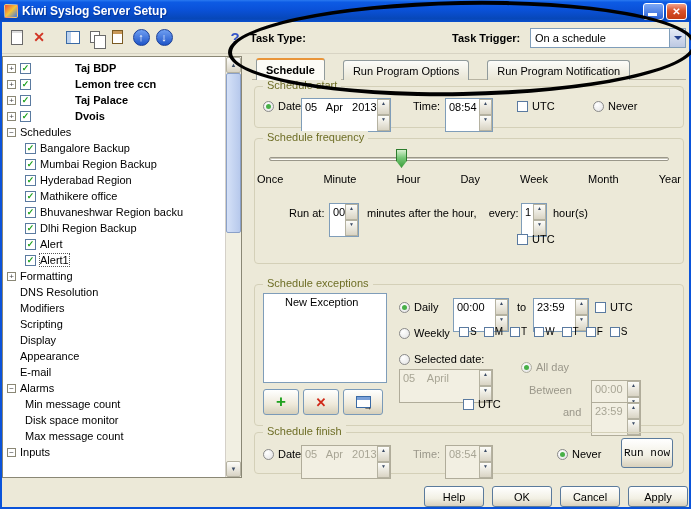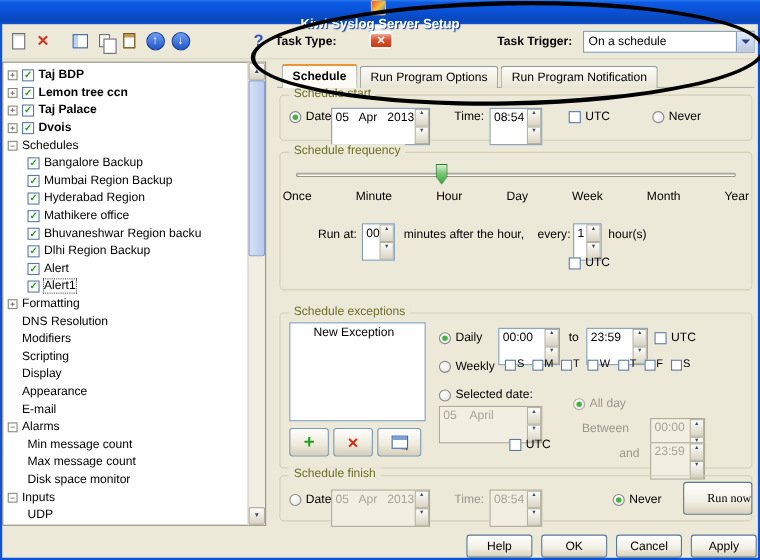--- a/index.html
+++ b/index.html
@@ -2,21 +2,21 @@
 <html><head>
 <meta charset="utf-8">
 <style>
   * { margin:0; padding:0; box-sizing:border-box; }
   body { width:691px; height:509px; font-family:"Liberation Sans",sans-serif; font-size:11px; color:#000; }
   .window { position:relative; width:691px; height:509px; background:#ECE9D8; overflow:hidden;
     box-shadow: inset 2px 0 #0A53DA, inset -2px 0 #0A53DA, inset 0 -2px #0A53DA; }
 
   
   .titlebar { position:absolute; left:0; top:0; width:100%; height:22px; display:flex; align-items:center; padding:0 4px;
-    background:linear-gradient(180deg,#2a7af0 0%,#0d5be4 10%,#0a51d8 45%,#0747b8 85%,#0a50cf 100%);flex-direction:column; }
+    background:linear-gradient(180deg,#2a7af0 0%,#0d5be4 10%,#0a51d8 45%,#0747b8 85%,#0a50cf 100%); }
   .app-icon { width:14px; height:14px; border-radius:2px; flex:none; margin-right:4px;
     background:linear-gradient(135deg,#ef4d3a 0%,#f3c43a 50%,#3a77ef 100%); border:1px solid #fff4; }
   .title-text { color:#fff; font-weight:bold; font-size:12px; text-shadow:1px 1px 1px #00349a; flex:1; white-space:nowrap; }
   .winbtn { position:relative; width:21px; height:17px; border:1px solid #fff; border-radius:3px; margin-left:2px;
     display:flex; align-items:center; justify-content:center; color:#fff; font-size:10px; font-weight:bold; }
   .winbtn.min { background:linear-gradient(180deg,#7da8f5,#2a62d8); }
   .winbtn.min::after { content:""; position:absolute; left:4px; bottom:3px; width:9px; height:3px; background:#fff; }
   .winbtn.close { background:linear-gradient(180deg,#f2a38c,#d8512a 45%,#c33c12); }
 
   
@@ -35,35 +35,35 @@
   .task-label { position:absolute; font-weight:bold; white-space:nowrap; }
   .combo { position:absolute; height:20px; background:#fff; border:1px solid #7F9DB9; display:flex; align-items:stretch; }
   .combo .ctext { flex:1; padding:3px 4px 0; white-space:nowrap; overflow:hidden; }
   .combo .carrow { width:16px; border-left:1px solid #7F9DB9; background:linear-gradient(180deg,#e6ecf7,#bcc8e2);
     display:flex; align-items:center; justify-content:center; }
   .combo .carrow::after { content:""; border:4px solid transparent; border-top-color:#24408c; margin-top:4px; }
 
   
   .tabbar { position:absolute; left:256px; top:58px; height:22px; display:flex; align-items:flex-end; z-index:2; }
   .tab { height:20px; padding:0 9px; display:flex; align-items:center; border:1px solid #919B9C; border-bottom:none;
-    border-radius:3px 3px 0 0; background:linear-gradient(180deg,#fcfcf9,#e8e5d4); margin-right:2px; white-space:nowrap; }
+    border-radius:3px 3px 0 0; background:linear-gradient(180deg,#fcfcf9,#e8e5d4); margin-right:18px; white-space:nowrap; }
   .tab.active { height:22px; background:#fcfbf6; font-weight:bold; border-top:2px solid #e9953a; }
   .tabline { position:absolute; left:252px; top:79px; width:434px; height:1px; background:#b8b4a2; }
 
   
   .treepanel { position:absolute; left:2px; top:56px; width:240px; height:422px; background:#fff; border:1px solid #8a8775; }
   .tree { position:absolute; left:0; top:3px; right:16px; bottom:0; overflow:hidden; }
   .trow { height:16px; display:flex; align-items:center; padding-left:4px; white-space:nowrap; }
   .trow.lvl1 { padding-left:22px; }
   .expander { width:9px; height:9px; border:1px solid #8a8775; background:#fff; font-size:8px; line-height:7px; text-align:center;
     color:#444; flex:none; margin-right:4px; }
   .exspace { width:9px; flex:none; margin-right:4px; }
   .cb { width:11px; height:11px; border:1px solid #5a7aa0; background:#fff; flex:none; display:flex; align-items:center;
     justify-content:center; font-size:9px; line-height:1; color:#1da11d; font-weight:bold; margin-right:4px; }
-  .tlabel.b { font-weight:bold; }
+  .tlabel.b { font-weight:bold;margin-left:40px; }
   .tlabel.sel { outline:1px dotted #555; }
   .sbar { position:absolute; right:0; top:0; width:16px; height:100%; background:#f1efe2; border-left:1px solid #d4d0c8; }
   .sbtn { position:absolute; left:0; width:15px; height:16px; background:linear-gradient(180deg,#fdfdfa,#d8d3c4);
     border:1px solid #b5b2a1; border-radius:2px; font-size:6px; display:flex; align-items:center; justify-content:center; color:#3c4c66; }
   .sbtn.up { top:0; } .sbtn.down { bottom:0; }
   .sthumb { position:absolute; left:0; top:16px; width:15px; height:160px; border:1px solid #8aa0c8; border-radius:2px;
     background:linear-gradient(90deg,#d5e1f7,#b7c9ec); }
 
   
   .group { position:absolute; left:254px; width:430px; border:1px solid #d4d0b8; border-radius:4px; }
@@ -95,22 +95,22 @@
   .exbtn.add { left:8px; width:36px; color:#1fa11f; font-size:17px; font-weight:bold; }
   .exbtn.del { left:48px; width:36px; color:#d02818; font-size:13px; font-weight:bold; }
   .exbtn.ext { left:88px; width:40px; }
   .ic-winarrow { position:relative; width:15px; height:12px; border:1px solid #3a6aa5; background:#fff; box-shadow:inset 0 3px #7aa0d8; }
   .ic-winarrow::after { content:"→"; position:absolute; right:-3px; bottom:-5px; font-size:9px; color:#222; }
   .day { display:inline-flex; align-items:center; margin-right:3px; }
   .day .cbx { width:10px; height:10px; }
   .day .dl { font-size:10px; margin-left:1px; }
   .xpbtn { font-family:inherit; font-size:11px; height:21px; width:60px; border:1px solid #5a7a9c; border-radius:3px;
     background:linear-gradient(180deg,#fff,#f2f0e4 60%,#d8d0bc); }
-  .runnow { position:absolute; left:366px; top:5px; width:63px; height:30px; font-family:Liberation Serif, serif; font-size:11px;
-    border:1px solid #5a7a9c; border-radius:3px; background:linear-gradient(180deg,#fff,#f2f0e4 60%,#d8d0bc);text-align:right; }
+  .runnow { position:absolute; left:366px; top:5px; width:52px; height:30px; font-family:Liberation Mono, monospace; font-size:11px;
+    border:1px solid #5a7a9c; border-radius:3px; background:linear-gradient(180deg,#fff,#f2f0e4 60%,#d8d0bc); }
   .footer { position:absolute; left:424px; top:486px; display:flex; gap:8px; }
   .annotation { position:absolute; left:228px; top:1px; width:468px; height:95px; border:4px solid #000;
     border-radius:50%; transform:rotate(-1deg); pointer-events:none; z-index:40; }
 </style>
 </head>
 <body>
 
 <div class="window">
 
   <div class="titlebar">
@@ -252,31 +252,28 @@
           <span class="tlabel">E-mail</span>
         </div>
         <div class="trow">
           <span class="expander">−</span>
           <span class="tlabel">Alarms</span>
         </div>
         <div class="trow lvl1">
           <span class="tlabel">Min message count</span>
         </div>
         <div class="trow lvl1">
+          <span class="tlabel">Disk space monitor</span>
+        </div>
+        <div class="trow lvl1">
           <span class="tlabel">Max message count</span>
-        </div>
-        <div class="trow lvl1">
-          <span class="tlabel">Disk space monitor</span>
         </div>
         <div class="trow">
           <span class="expander">−</span>
           <span class="tlabel">Inputs</span>
-        </div>
-        <div class="trow lvl1">
-          <span class="tlabel">UDP</span>
         </div>
       </div>
     <div class="sbar">
       <span class="sbtn up">
           <span>▲</span>
         </span>
       <span class="sthumb"></span>
       <span class="sbtn down">
           <span>▼</span>
         </span>

